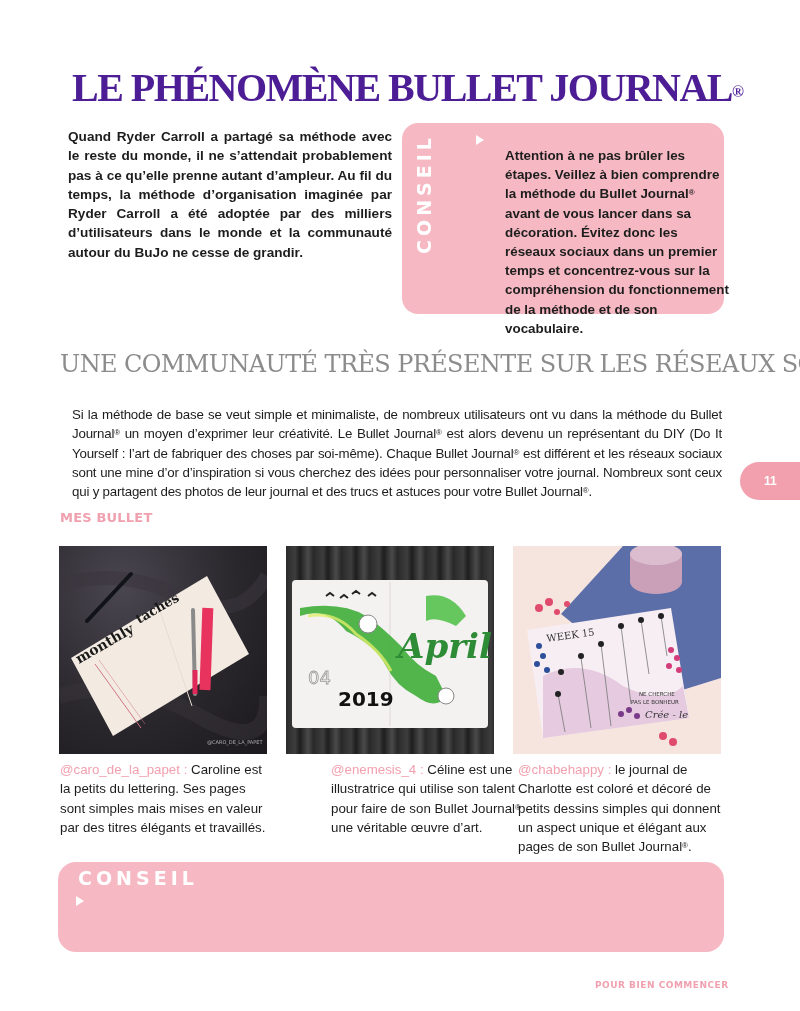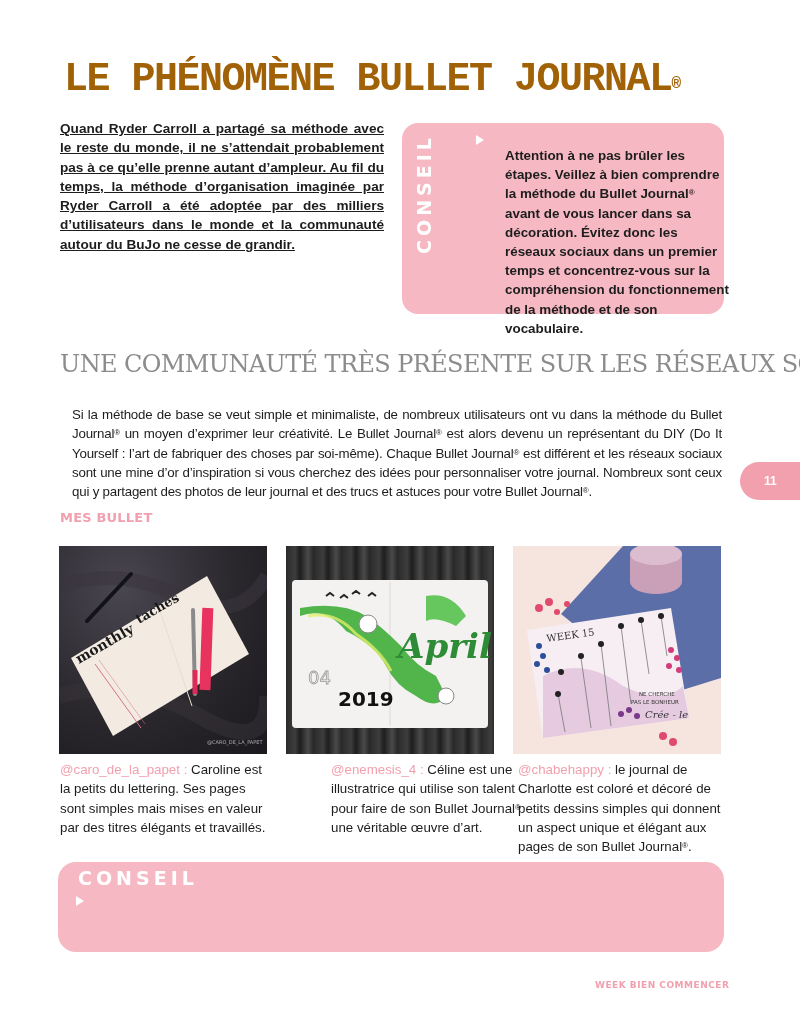--- a/index.html
+++ b/index.html
@@ -1,19 +1,19 @@
 <!DOCTYPE html>
 <html><head>
 <meta charset="utf-8">
 <style>
   html, body { margin:0; padding:0; }
   body { width:800px; height:1011px; background:#ffffff; position:relative; overflow:hidden; font-family:"Liberation Sans", sans-serif; color:#1a1a1a; }
-  .title { position:absolute; left:60px; top:52px; margin:4px; font-family:Liberation Mono, monospace; font-weight:bold; font-size:40px; letter-spacing:-1.5px; color:#a16207; white-space:nowrap; line-height:48px; }
+  .title { position:absolute; left:60px; top:52px; margin:12px; font-family:Liberation Serif, serif; font-weight:bold; font-size:40px; letter-spacing:-1.5px; color:#4c1d95; white-space:nowrap; line-height:48px; }
   .title sup { font-size:16px; vertical-align:top; position:relative; top:4px; letter-spacing:0; }
-  .intro { position:absolute; left:60px; top:119px; width:324px; margin:0; font-weight:bold; font-size:13.6px; line-height:19.3px; text-align:justify; color:#1d1d1d;text-decoration:underline; }
+  .intro { position:absolute; left:60px; top:119px; width:324px; margin:8px; font-weight:bold; font-size:13.6px; line-height:19.3px; text-align:justify; color:#1d1d1d; }
   .tipbox { position:absolute; left:402px; top:123px; width:322px; height:191px; background:#f6b9c3; border-radius:16px; }
   .tipbox .vlabel { position:absolute; left:8px; top:16px; width:28px; height:110px; display:flex; align-items:center; justify-content:center; }
   .tipbox .vlabel span { display:block; transform:rotate(-90deg); white-space:nowrap; color:#ffffff; font-weight:bold; font-size:19px; letter-spacing:4px; font-family:"DejaVu Sans", sans-serif; }
   .tipbox .tiptext { position:absolute; left:88px; top:8px; width:225px; margin:15px; font-weight:bold; font-size:13.4px; line-height:19.2px; color:#1d1d1d; }
   .arrow { display:inline-block; width:0; height:0; border-top:5px solid transparent; border-bottom:5px solid transparent; border-left:8px solid #ffffff; }
   .tipbox .arrow { position:absolute; left:74px; top:12px; }
   .h2 { position:absolute; left:60px; top:350px; margin:0; font-family:"DejaVu Serif", serif; font-weight:normal; font-size:24px; letter-spacing:-0.6px; color:#8c8c8c; white-space:nowrap; }
   .body2 { position:absolute; left:60px; top:393px; width:650px; margin:12px; font-size:13.3px; line-height:19.3px; text-align:justify; color:#1d1d1d; letter-spacing:-0.2px; }
   sup.r { font-size:8px; vertical-align:top; position:relative; top:-1px; }
   .pagetab { position:absolute; left:740px; top:462px; width:70px; height:38px; background:#f2a0ae; border-radius:19px 0 0 19px; color:#ffffff; font-weight:bold; font-size:12px; display:flex; align-items:center; padding-left:24px; box-sizing:border-box; }
@@ -147,13 +147,13 @@
 
 <p class="cap c2"><span class="handle">@enemesis_4 :</span><span> Céline est une illustratrice qui utilise son talent pour faire de son Bullet Journal</span><sup class="r">®</sup><span> une véritable œuvre d’art.</span></p>
 
 <p class="cap c3"><span class="handle">@chabehappy :</span><span> le journal de Charlotte est coloré et décoré de petits dessins simples qui donnent un aspect unique et élégant aux pages de son Bullet Journal</span><sup class="r">®</sup><span>.</span></p>
 
 <div class="tipbox2">
   <div class="hlabel">CONSEIL</div>
   <span class="arrow"></span>
 </div>
 
-<div class="footer">WEEK BIEN COMMENCER</div>
+<div class="footer">POUR BIEN COMMENCER</div>
 
 </body></html>

